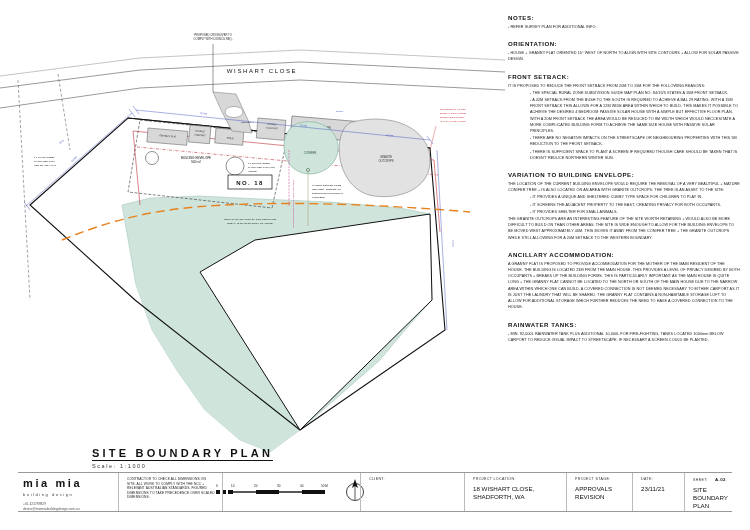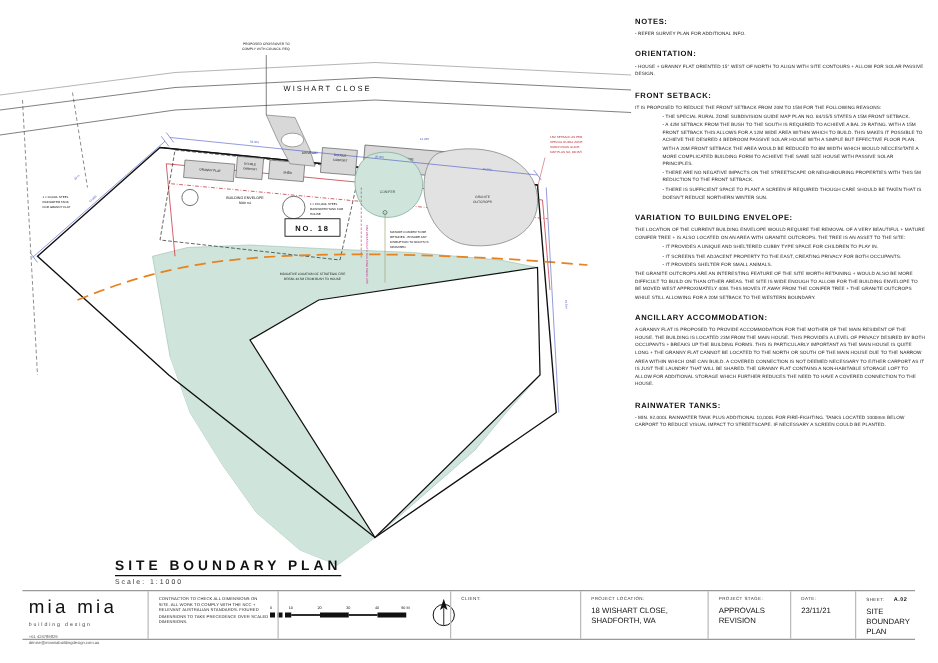--- a/index.html
+++ b/index.html
@@ -25,21 +25,21 @@
 
   
   #titleblock{
     position:absolute;left:18px;top:472px;width:714px;height:38px;
     border-top:0.8px solid #999;border-bottom:0.8px solid #999;
   }
   .tb-cell{position:absolute;top:0;height:38px;padding:4px 5px 0 5px;box-sizing:border-box;}
   .tb-div{position:absolute;top:0;width:0.8px;height:38px;background:#bbb;}
   .tb-label{font-size:3.6px;letter-spacing:.35px;color:#333;text-transform:uppercase;}
   .tb-val{font-size:6.2px;color:#111;line-height:8px;margin-top:4px;}
-  #logo-name{font-size:15px;font-weight:400;letter-spacing:2.6px;color:#111;}
+  #logo-name{font-size:11px;font-weight:700;letter-spacing:2.6px;color:#111;}
   #logo-sub{font-size:4.2px;letter-spacing:1.5px;color:#444;margin-top:3px;}
   #logo-phone{font-size:3.3px;color:#555;margin-top:5px;line-height:5px;}
   #contractor-note{font-size:3.3px;line-height:4.6px;color:#222;letter-spacing:.1px;}
 
   
   #notes-col{position:absolute;left:508px;top:14px;width:232px;height:460px;}
   .sec-head{
     font-size:6.1px;font-weight:700;letter-spacing:.5px;color:#111;
     margin:0 0 3px 0;text-transform:uppercase;
   }

